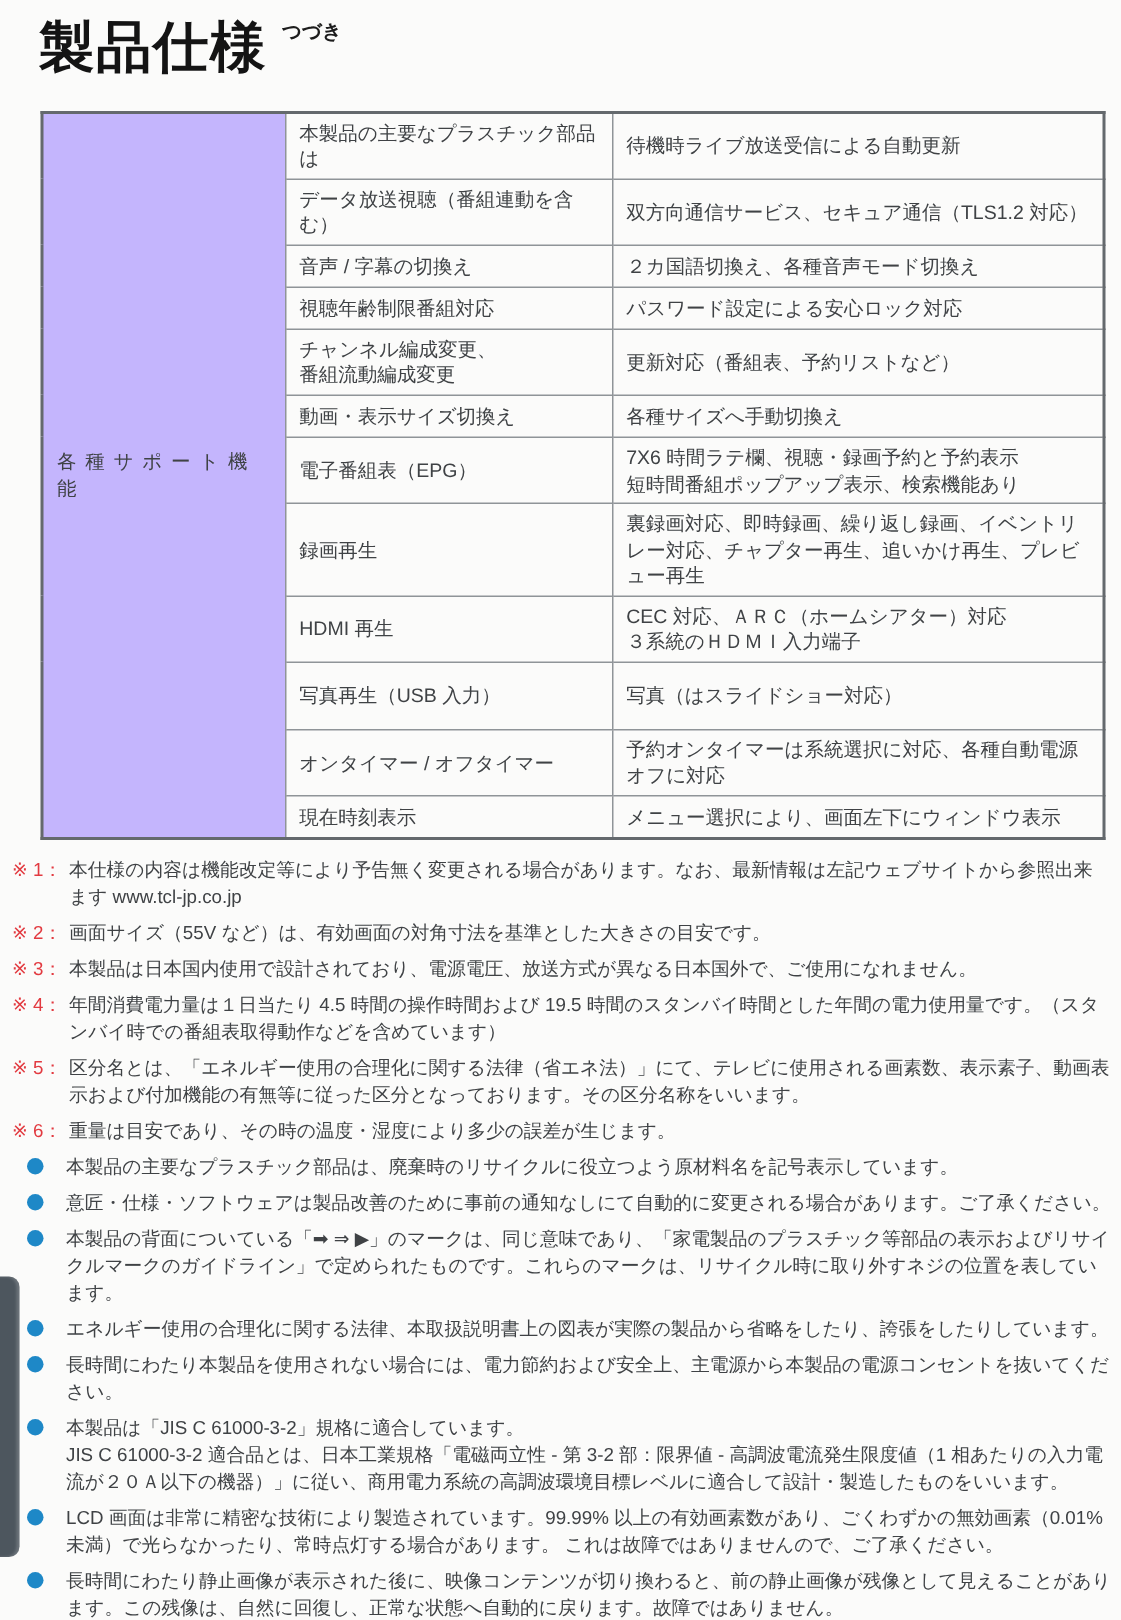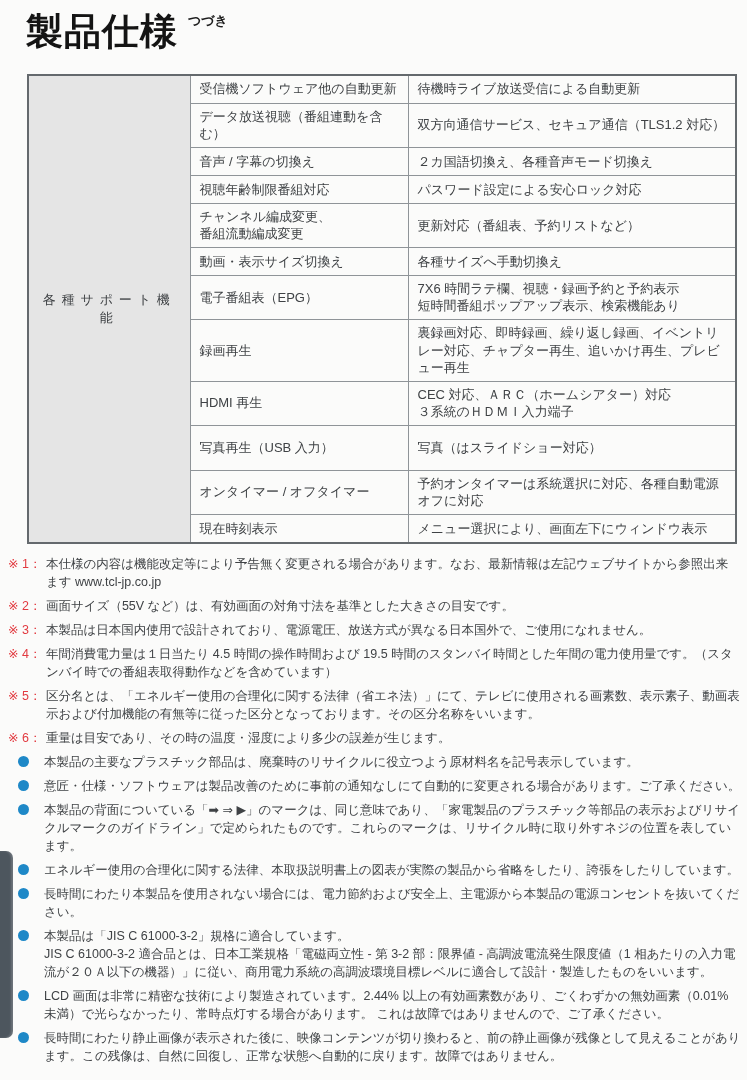--- a/index.html
+++ b/index.html
@@ -27,22 +27,21 @@
   table.spec td {
     border:1px solid #8f9498;
     font-size:13px;
     padding:4px 9px;
     vertical-align:middle;
     white-space:pre-line;
     line-height:1.35;
     color:#3f4245;
   }
   td.hdr {
-    background:#e5e5e5;
-    text-align:center;
+    background:#c4b5fd;
     letter-spacing:0.45em;
     padding:0;
     color:#36393c;
     font-size:13.5px;
     margin-top:16px;
   }
   tr.s td { height:19px; }
   tr.d td { height:34px; }
   tr.t td { height:36px; }
 
@@ -72,21 +71,21 @@
 
 <table class="spec">
   <colgroup>
     <col style="width:162px">
       <col style="width:218px">
       <col style="width:328px">
   </colgroup>
   <tbody>
       <tr class="s">
     <td class="hdr" rowspan="12">各種サポート機能</td>
-    <td>受信機ソフトウェア他の自動更新</td>
+    <td>本製品の主要なプラスチック部品は</td>
     <td>待機時ライブ放送受信による自動更新</td>
   </tr>
   <tr class="s">
     <td>データ放送視聴（番組連動を含む）</td>
     <td>双方向通信サービス、セキュア通信（TLS1.2 対応）</td>
   </tr>
   <tr class="s">
     <td>音声 / 字幕の切換え</td>
     <td>２カ国語切換え、各種音声モード切換え</td>
   </tr>
@@ -178,21 +177,21 @@
     <span class="dot"></span>
     <span class="btext">長時間にわたり本製品を使用されない場合には、電力節約および安全上、主電源から本製品の電源コンセントを抜いてください。</span>
   </div>
   <div class="bul">
     <span class="dot"></span>
     <span class="btext">本製品は「JIS C 61000-3-2」規格に適合しています。
 JIS C 61000-3-2 適合品とは、日本工業規格「電磁両立性 - 第 3-2 部：限界値 - 高調波電流発生限度値（1 相あたりの入力電流が２０Ａ以下の機器）」に従い、商用電力系統の高調波環境目標レベルに適合して設計・製造したものをいいます。</span>
   </div>
   <div class="bul">
     <span class="dot"></span>
-    <span class="btext">LCD 画面は非常に精密な技術により製造されています。2.44% 以上の有効画素数があり、ごくわずかの無効画素（0.01% 未満）で光らなかったり、常時点灯する場合があります。 これは故障ではありませんので、ご了承ください。</span>
+    <span class="btext">LCD 画面は非常に精密な技術により製造されています。99.99% 以上の有効画素数があり、ごくわずかの無効画素（0.01% 未満）で光らなかったり、常時点灯する場合があります。 これは故障ではありませんので、ご了承ください。</span>
   </div>
   <div class="bul">
     <span class="dot"></span>
     <span class="btext">長時間にわたり静止画像が表示された後に、映像コンテンツが切り換わると、前の静止画像が残像として見えることがあります。この残像は、自然に回復し、正常な状態へ自動的に戻ります。故障ではありません。</span>
   </div>
 
 </div>
 
 <div class="edge-tab"></div>
 

